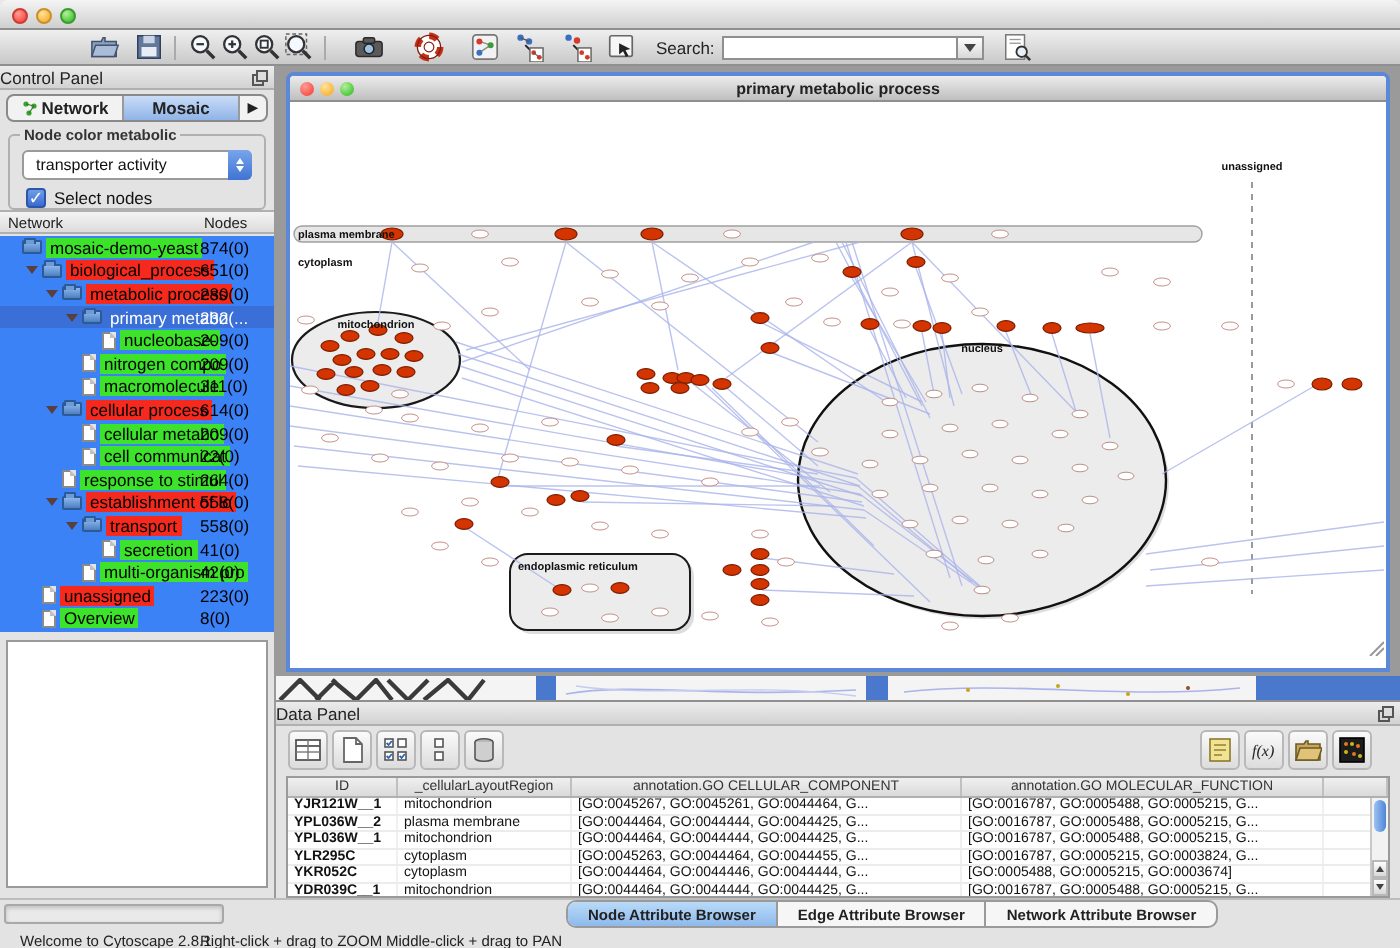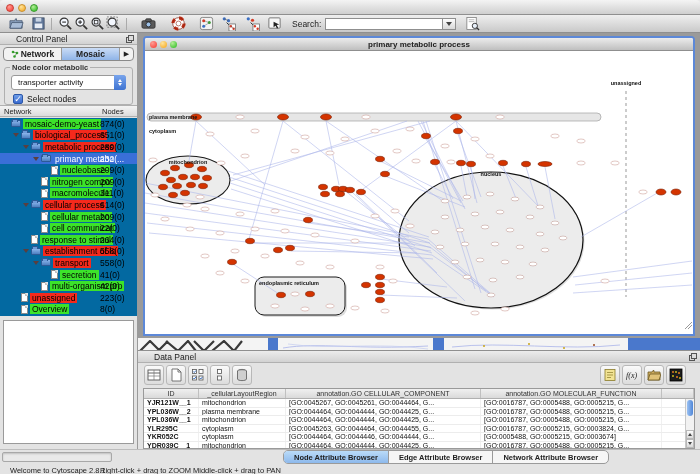--- a/index.html
+++ b/index.html
@@ -14,34 +14,34 @@
   .tl { position:absolute; top:4px; width:8px; height:8px; border-radius:50%; }
   #tl-close { left:6px;  background:radial-gradient(circle at 35% 30%, #ff9c94,#f9554c 70%); border:.5px solid #c93c34;}
   #tl-min   { left:18px; background:radial-gradient(circle at 35% 30%, #ffe49c,#f8b73e 70%); border:.5px solid #c98f2c;}
   #tl-zoom  { left:30px; background:radial-gradient(circle at 35% 30%, #b6ee9a,#4fc93f 70%); border:.5px solid #3a9a2d;}
   #win-title { position:absolute; left:0; right:0; top:2px; text-align:center;
     font-size:9px; font-weight:bold; color:#222; }
 
   
   #toolbar { position:absolute; left:0; top:15px; width:700px; height:18px;
     background:linear-gradient(#efefef,#c9c9c9); border-bottom:1px solid #8f8f8f;
-    display:flex; align-items:center; }
+    display:flex; align-items:center;padding-left:36px; }
   .tbi { width:16px; height:16px; display:inline-flex; align-items:center; justify-content:center; flex:0 0 auto; }
   .tbi svg { width:15px; height:15px; }
   .tsep { width:1px; height:12px; background:#aaa; margin:0 5px; flex:0 0 auto; }
   #search-label { font-size:8.5px; color:#222; margin:0 4px 0 10px; }
   #search-input { width:118px; height:12px; border:1px solid #8f8f8f; background:#fff; font-size:8px; padding:0 3px; }
   #search-combo { width:13px; height:12px; border:1px solid #8f8f8f; border-left:none;
     background:linear-gradient(#fdfdfd,#d8d8d8); display:flex; align-items:center; justify-content:center; }
   #search-combo i { width:0;height:0;border-left:3px solid transparent;border-right:3px solid transparent;border-top:4px solid #444; }
 
   
   #control-panel { position:absolute; left:0; top:33px; width:138px; height:416px;
     background:#e3e3e3; border-right:1px solid #9a9a9a; }
-  .panel-head { height:12px; font-size:8.5px; color:#222; padding:1px 16px;
+  .panel-head { height:12px; font-size:8.5px; color:#222; padding:1px 0;
     background:linear-gradient(#ececec,#d2d2d2); border-bottom:1px solid #b0b0b0; position:relative;}
   .float-ico { position:absolute; right:3px; top:2px; width:8px; height:8px; }
   .float-ico svg{width:8px;height:8px;}
   #cp-tabs { display:flex; align-items:center; height:18px; padding:2px 3px; }
   #cp-seg { display:flex; height:14px; border:1px solid #8a8a8a; border-radius:4px; overflow:hidden; flex:1; background:#f2f2f2;}
   .seg { display:flex; align-items:center; justify-content:center; gap:2px;
     font-size:8.5px; font-weight:bold; color:#222; flex:1; border-right:1px solid #9a9a9a; }
   .seg:last-child{border-right:none;}
   .seg.sel { background:linear-gradient(#cadcf6,#8fb4e8); }
   .seg.arrow { flex:0 0 13px; font-size:7px; }
@@ -56,21 +56,21 @@
   #ncs-stepper i.up{border-bottom:3px solid #fff;} #ncs-stepper i.dn{border-top:3px solid #fff;}
   #ncs-check { position:absolute; left:8px; top:26px; display:flex; align-items:center; gap:4px; font-size:8.5px; color:#111;}
   #cbx { width:10px; height:10px; border-radius:2px; border:1px solid #2b57a8;
     background:linear-gradient(#6f9ee8,#3a6bd0); color:#fff; font-size:9px; line-height:9px; text-align:center; }
 
   #tree-header { position:absolute; left:0; top:72px; width:137px; height:12px;
     background:linear-gradient(#f4f4f4,#dcdcdc); border-top:1px solid #b0b0b0; border-bottom:1px solid #b0b0b0;
     font-size:7.5px; color:#222; }
   #tree-header span:first-child{position:absolute;left:4px;top:1px;}
   #tree-header span:last-child{position:absolute;left:102px;top:1px;}
-  #tree-rows { position:absolute; left:0; top:85px; width:137px; height:198px; background:#0369a1; overflow:hidden;}
+  #tree-rows { position:absolute; left:0; top:85px; width:137px; height:198px; background:#3b82f6; overflow:hidden;}
   .trow { position:relative; height:11.6px; display:flex; align-items:center; font-size:8.5px; white-space:nowrap; }
   .trow .lbl { padding:0 2px; color:#000; max-width:99px; overflow:hidden; }
   .trow .nodes { position:absolute; left:100px; color:#000; }
   .trow.sel { background:#3a6fd8; } .trow.sel .lbl, .trow.sel .nodes { color:#fff; background:transparent; }
   .tarrow { width:0;height:0;border-left:3.5px solid transparent;border-right:3.5px solid transparent;border-top:4.5px solid #5a3f3f; margin-right:2px; flex:0 0 auto;}
   .tfolder { width:10px; height:7px; background:linear-gradient(#8cb6ec,#4d7fc0); border:1px solid #2c5a96;
     border-radius:1px; margin-right:2px; position:relative; flex:0 0 auto;}
   .tfolder::before{content:""; position:absolute; left:0; top:-2.5px; width:4px; height:2px;
     background:#6d9bd8; border:1px solid #2c5a96; border-bottom:none; border-radius:1px 1px 0 0;}
   .tfile { width:7px; height:9px; background:#fff; border:1px solid #8a8a8a; margin-right:2px; flex:0 0 auto; position:relative;}

